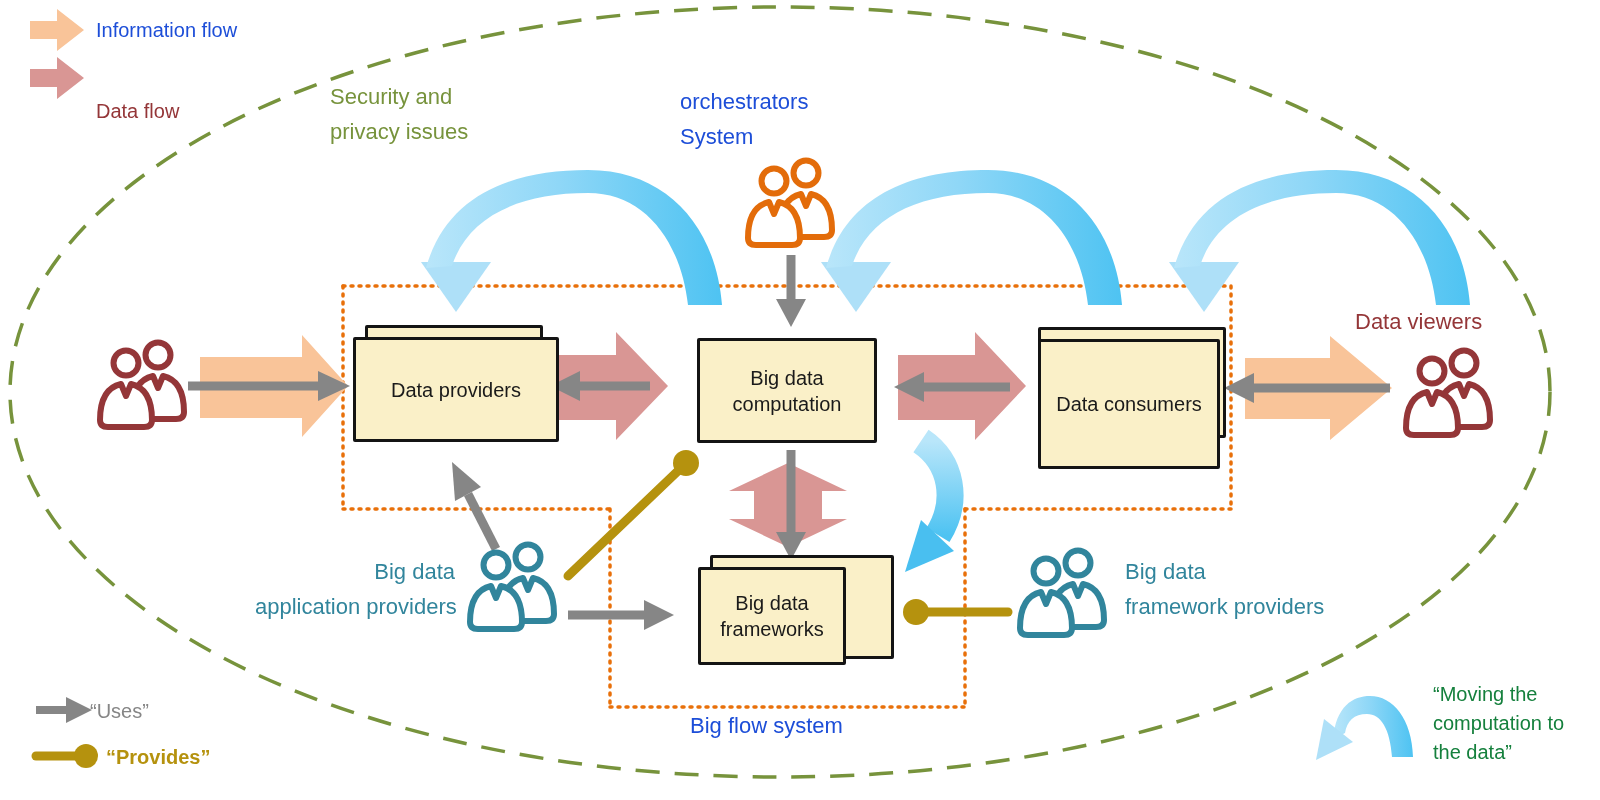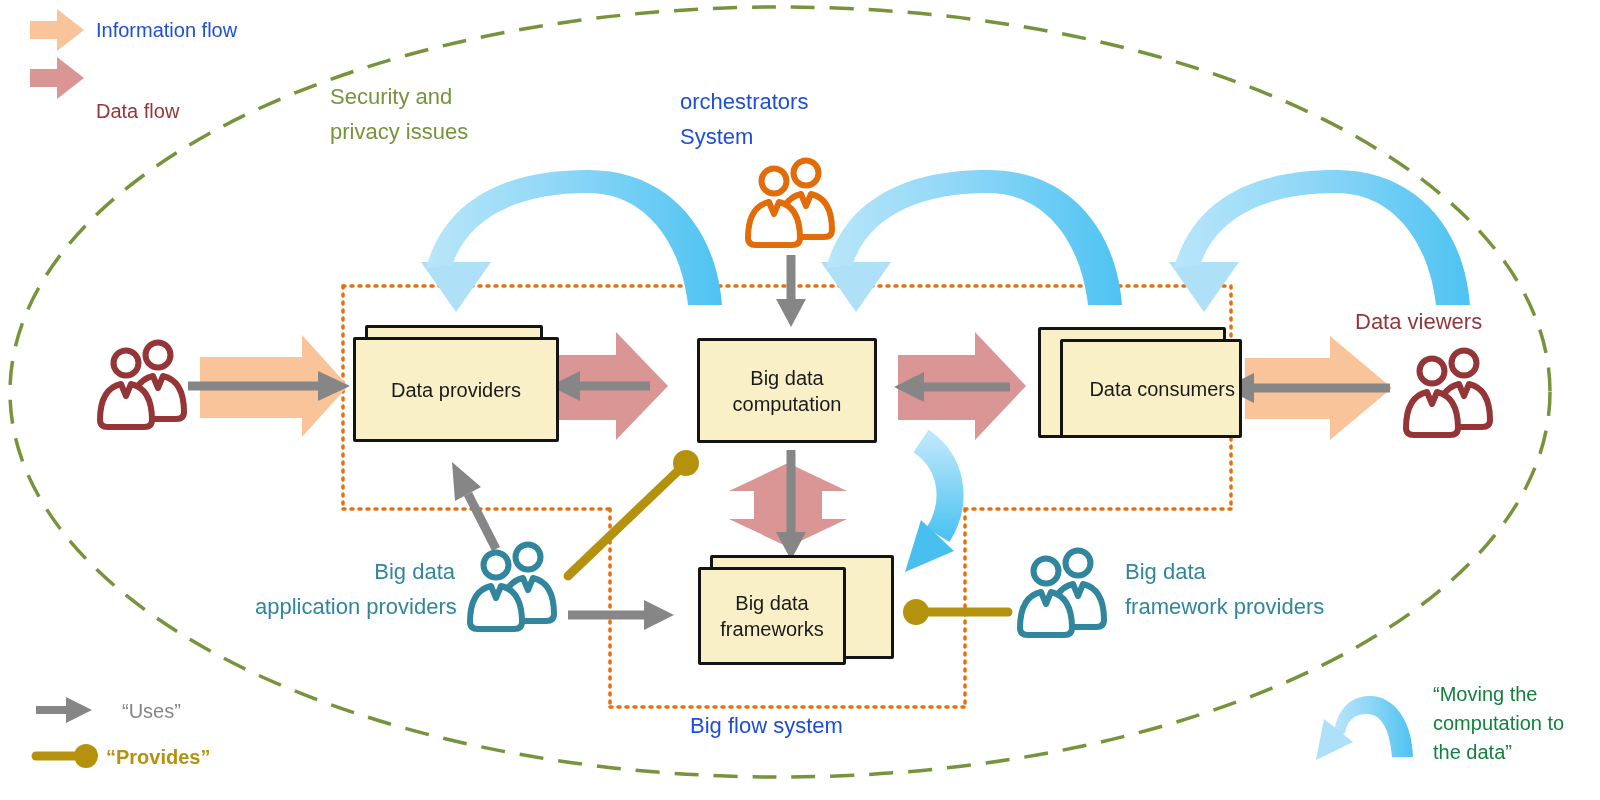--- a/index.html
+++ b/index.html
@@ -181,21 +181,21 @@
   <div class="box-back" style="left:365px; top:325px; width:172px; height:105px;"></div>
   <div class="box" style="left:353px; top:337px; width:206px; height:105px;">
     <span>Data providers</span>
   </div>
 
   <div class="box" style="left:697px; top:338px; width:180px; height:105px;">
     <span>Big data computation</span>
   </div>
 
   <div class="box-back" style="left:1038px; top:327px; width:182px; height:105px;"></div>
-  <div class="box" style="left:1060px; top:339px; width:182px; height:99px;justify-content:flex-end;">
+  <div class="box" style="left:1038px; top:339px; width:182px; height:130px;">
     <span>Data consumers</span>
   </div>
 
   <div class="box-back" style="left:710px; top:555px; width:178px; height:98px;"></div>
   <div class="box" style="left:698px; top:567px; width:148px; height:98px;">
     <span>Big data frameworks</span>
   </div>
 
   <div class="lbl small c-orange" style="left:96px; top:18px;">Information flow</div>
   <div class="lbl small c-darkred" style="left:96px; top:66px;margin-top:33px;">Data flow</div>
@@ -218,21 +218,21 @@
     <div>application providers</div>
   </div>
 
   <div class="lbl c-teal" style="left:1125px; top:554px; width:240px;">
     <div>Big data</div>
     <div>framework providers</div>
   </div>
 
   <div class="lbl c-orange tc" style="left:690px; top:708px; width:200px;">Big flow system</div>
 
-  <div class="lbl small c-gray" style="left:122px; top:699px;">“Uses”</div>
+  <div class="lbl small c-gray" style="left:90px; top:699px;">“Uses”</div>
   <div class="lbl small c-gold" style="left:106px; top:745px;">“Provides”</div>
 
   <div class="lbl c-cyan" style="left:1433px; top:680px; font-size:20px; line-height:29px;">
     <div>“Moving the</div>
     <div>computation to</div>
     <div>the data”</div>
   </div>
 
 </div>
 

